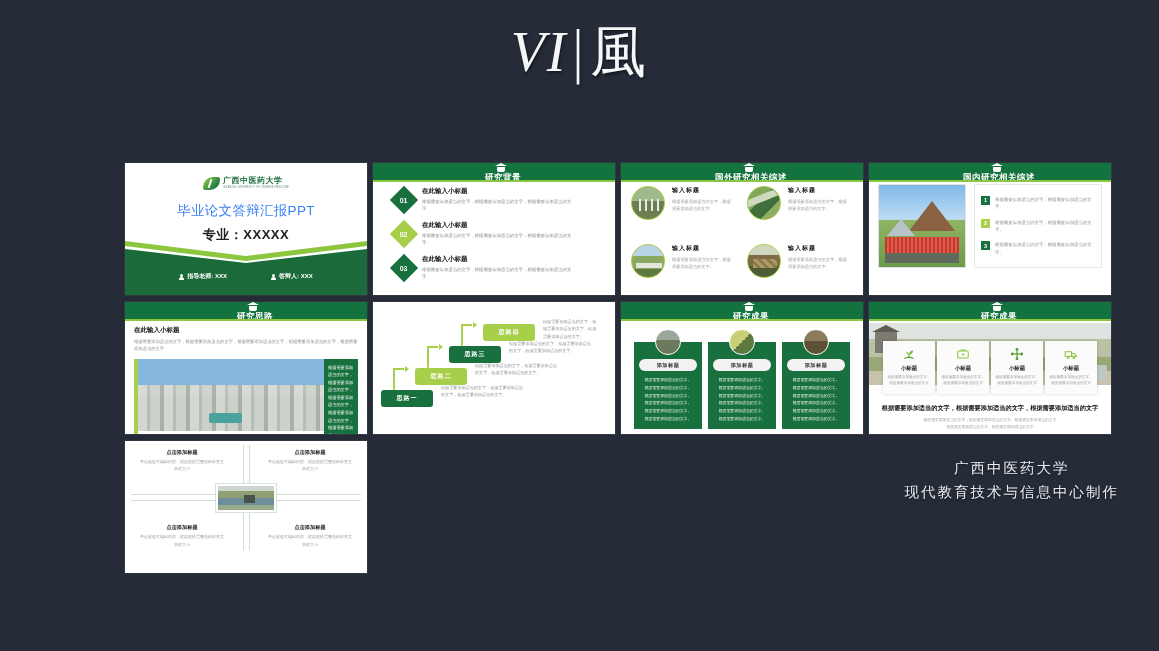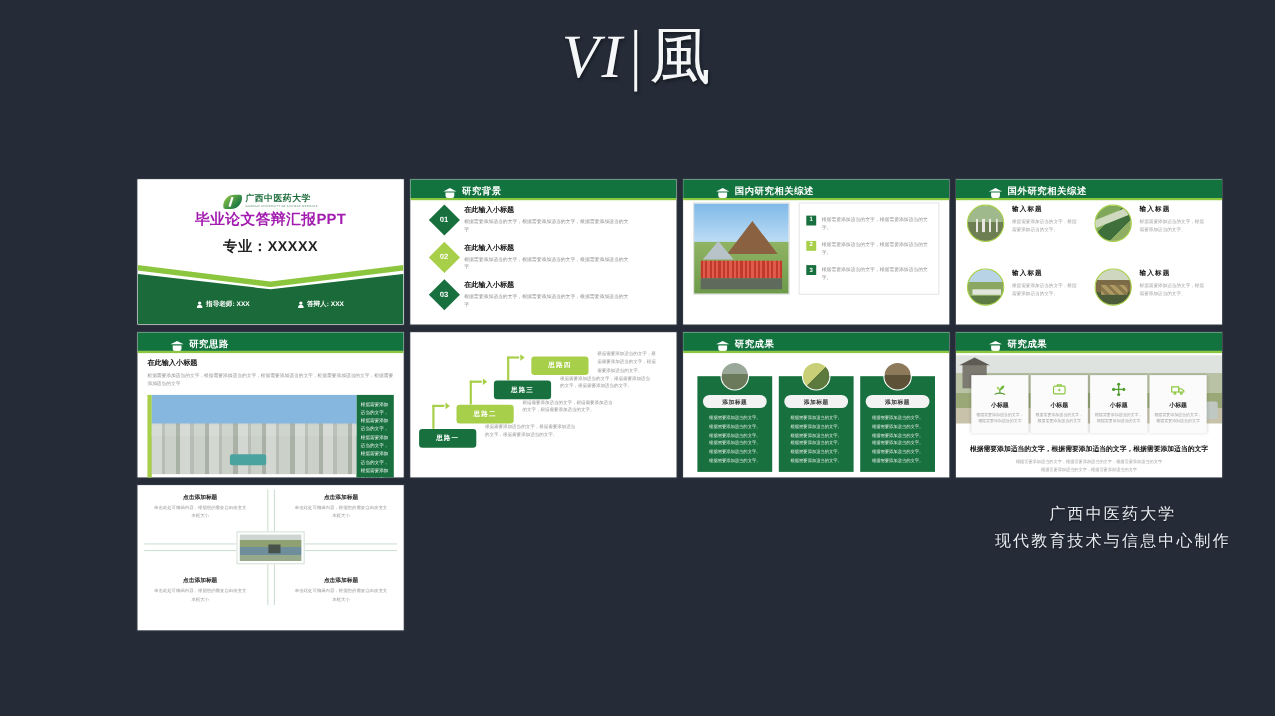--- a/index.html
+++ b/index.html
@@ -41,23 +41,24 @@
     width: 242px; height: 132px;
     background: #ffffff;
     position: relative;
     overflow: hidden;
     box-shadow: 0 0 0 1px rgba(255,255,255,.06);
   }
 
   
   .hbar {
     height: 17px; background: #13733f;
-    display: flex; align-items: flex-end;
-    padding-left: 30px;
+    display: flex; align-items: center;
+    padding-left: 18px;
     position: relative;
+    flex-direction: column;
   }
   .hbar .cap { width: 12px; height: 9px; position: relative; margin-right: 5px; flex: 0 0 auto; }
   .hbar .cap .mortar {
     position: absolute; left: 0; top: 0; width: 0; height: 0;
     border-left: 6px solid transparent; border-right: 6px solid transparent;
     border-bottom: 3.5px solid #fff;
   }
   .hbar .cap .base {
     position: absolute; left: 2px; top: 3.5px; width: 8px; height: 5.5px;
     background: #fff; border-radius: 0 0 2px 2px;
@@ -79,21 +80,21 @@
     border-radius: 10px 2px 10px 2px;
     position: relative;
   }
   .cover .leaf:after {
     content:""; position:absolute; left:6px; top:2px; width:2px; height:9px;
     background:#fff; transform: rotate(18deg);
   }
   .cover .logotext { text-align: left; line-height: 1; }
   .cover .logotext .cn { font-size: 8px; font-weight: bold; color: #1b6b3a; letter-spacing: .5px; }
   .cover .logotext .en { font-size: 2.6px; color: #5c8f6e; letter-spacing: .2px; margin-top: 1.5px; }
-  .cover h1 { font-size: 13.5px; font-weight: bold; color: #a21caf; margin-top: 1px; letter-spacing: .3px; }
+  .cover h1 { font-size: 13.5px; font-weight: normal; color: #3b82f6; margin-top: 12px; letter-spacing: .3px; }
   .cover .major { font-size: 13px; font-weight: bold; color: #222; margin-top: 6px; letter-spacing: .5px; }
   .cover .green {
     position: absolute; left: 0; right: 0; bottom: 0; height: 56px;
     background: #1b6b3a;
     clip-path: polygon(0 10px, 50% 24px, 100% 10px, 100% 100%, 0 100%);
   }
   .cover .lime {
     position: absolute; left: 0; right: 0; bottom: 0; height: 60px;
     background: #8cc63e;
     clip-path: polygon(0 6px, 50% 21px, 100% 6px, 100% 11px, 50% 26px, 0 11px);
@@ -404,20 +405,60 @@
         </div>
       </div>
     </div>
 
     <div class="slide">
       <div class="hbar">
         <span class="cap">
             <i class="mortar"></i>
             <i class="base"></i>
           </span>
+        <span class="htitle">国外研究相关综述</span>
+      </div>
+      <div class="body s4">
+        <div class="cell">
+          <div class="circ c1"></div>
+          <div>
+            <div class="t">输入标题</div>
+            <div class="b">根据需要添加适当的文字，根据需要添加适当的文字。</div>
+          </div>
+        </div>
+        <div class="cell">
+          <div class="circ c2"></div>
+          <div>
+            <div class="t">输入标题</div>
+            <div class="b">根据需要添加适当的文字，根据需要添加适当的文字。</div>
+          </div>
+        </div>
+        <div class="cell">
+          <div class="circ c3"></div>
+          <div>
+            <div class="t">输入标题</div>
+            <div class="b">根据需要添加适当的文字，根据需要添加适当的文字。</div>
+          </div>
+        </div>
+        <div class="cell">
+          <div class="circ c4"></div>
+          <div>
+            <div class="t">输入标题</div>
+            <div class="b">根据需要添加适当的文字，根据需要添加适当的文字。</div>
+          </div>
+        </div>
+      </div>
+    </div>
+
+    <div class="slide">
+      <div class="hbar">
+        <span class="cap">
+            <i class="mortar"></i>
+            <i class="base"></i>
+          </span>
         <span class="htitle">国内研究相关综述</span>
       </div>
       <div class="body s3">
         <div class="photo">
           <i class="roofA"></i>
             <i class="roofB"></i>
             <i class="deck"></i>
             <i class="plinth"></i>
         </div>
         <div class="list">
@@ -425,60 +466,20 @@
             <span class="num n-dark">1</span>
             <span class="itxt">根据需要添加适当的文字，根据需要添加适当的文字。</span>
           </div>
           <div class="item">
             <span class="num n-lime">2</span>
             <span class="itxt">根据需要添加适当的文字，根据需要添加适当的文字。</span>
           </div>
           <div class="item">
             <span class="num n-dark">3</span>
             <span class="itxt">根据需要添加适当的文字，根据需要添加适当的文字。</span>
-          </div>
-        </div>
-      </div>
-    </div>
-
-    <div class="slide">
-      <div class="hbar">
-        <span class="cap">
-            <i class="mortar"></i>
-            <i class="base"></i>
-          </span>
-        <span class="htitle">国外研究相关综述</span>
-      </div>
-      <div class="body s4">
-        <div class="cell">
-          <div class="circ c1"></div>
-          <div>
-            <div class="t">输入标题</div>
-            <div class="b">根据需要添加适当的文字，根据需要添加适当的文字。</div>
-          </div>
-        </div>
-        <div class="cell">
-          <div class="circ c2"></div>
-          <div>
-            <div class="t">输入标题</div>
-            <div class="b">根据需要添加适当的文字，根据需要添加适当的文字。</div>
-          </div>
-        </div>
-        <div class="cell">
-          <div class="circ c3"></div>
-          <div>
-            <div class="t">输入标题</div>
-            <div class="b">根据需要添加适当的文字，根据需要添加适当的文字。</div>
-          </div>
-        </div>
-        <div class="cell">
-          <div class="circ c4"></div>
-          <div>
-            <div class="t">输入标题</div>
-            <div class="b">根据需要添加适当的文字，根据需要添加适当的文字。</div>
           </div>
         </div>
       </div>
     </div>
 
     <div class="slide">
       <div class="hbar">
         <span class="cap">
             <i class="mortar"></i>
             <i class="base"></i>

